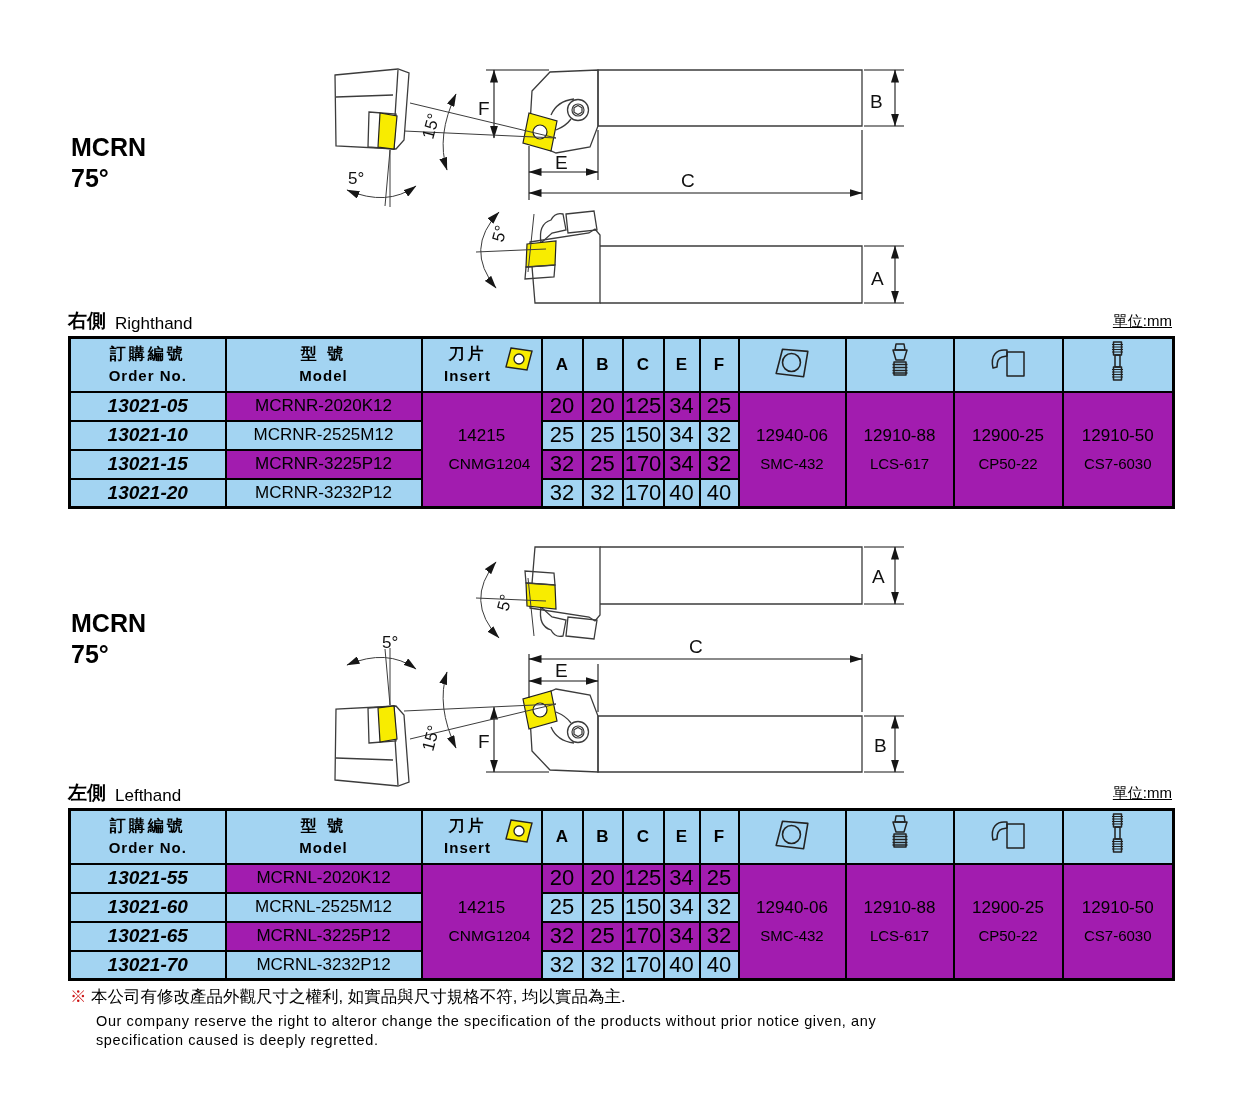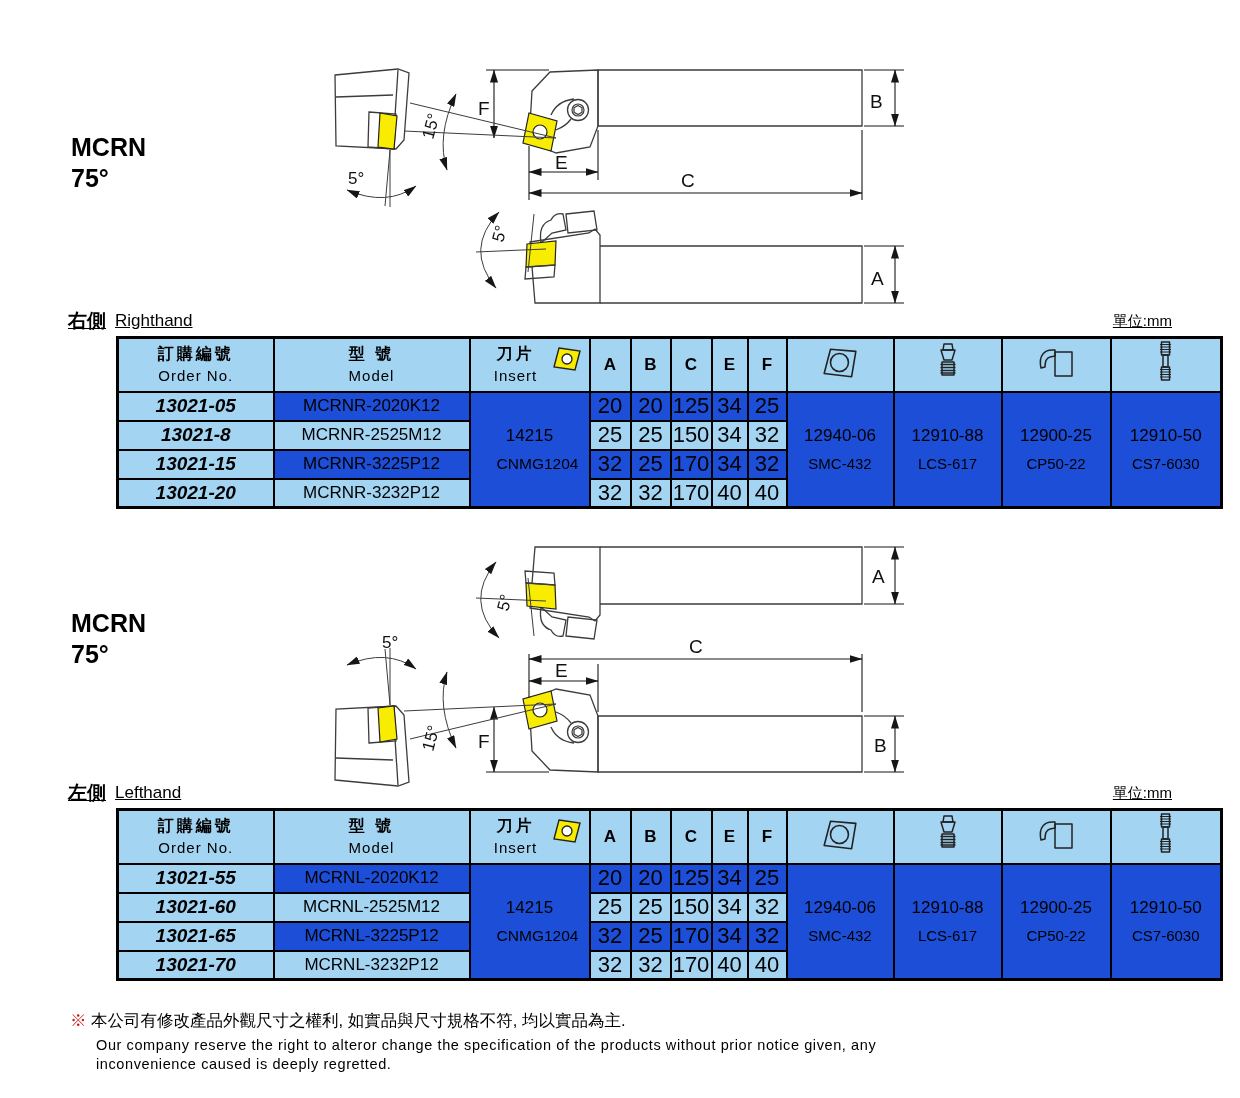--- a/index.html
+++ b/index.html
@@ -1,49 +1,49 @@
 <!DOCTYPE html>
 <html><head>
 <meta charset="utf-8">
 <style>
   html,body{margin:0;padding:0;background:#fff;}
   body{width:1240px;height:1098px;position:relative;overflow:hidden;
        font-family:"Liberation Sans",sans-serif;color:#000;}
   .abs{position:absolute;}
 
   
-  .sec-label{display:flex;align-items:center;gap:9px;text-decoration:underline;}
+  .sec-label{display:flex;align-items:flex-end;gap:9px;}
   .sec-zh{font-size:19px;font-weight:600;}
   .sec-en{font-size:17px;}
   .unit{font-size:15px;text-decoration:underline;}
 
   
   table.spec{border-collapse:collapse;table-layout:fixed;width:1104px;
-             border:3px solid #000;background:#1d4ed8;margin-left:48px;}
+             border:3px solid #000;background:#a21caf;}
   .spec th,.spec td{border:2px solid #000;padding:0;text-align:center;
              vertical-align:middle;line-height:1.15;overflow:hidden;}
   .spec thead tr{height:54px;}
   .spec tbody tr{height:29px;}
   .c-blue{background:#a3d4f2;}
   .hz{font-size:16px;font-weight:bold;letter-spacing:3px;}
-  .he{font-size:15px;font-weight:normal;letter-spacing:1px;margin-top:3px;}
+  .he{font-size:15px;font-weight:bold;letter-spacing:1px;margin-top:3px;}
   .dimh{font-size:17px;font-weight:bold;}
   .order-cell{font-size:19px;font-weight:bold;font-style:italic;}
   .model-cell{font-size:17px;}
   .dim-cell{font-size:22px;}
   .ins1{font-size:17px;margin-bottom:10px;}
   .ins2{font-size:15.5px;padding-left:16px;}
   .part-num{font-size:17px;margin-bottom:10px;}
   .part-code{font-size:15px;}
   .ins-th{position:relative;}
   .ins-th .tw{padding-right:28px;}
   .insert-badge{position:absolute;right:7px;top:7px;}
 
   
-  .fn-zh{font-size:16.5px;margin-bottom:4px;margin-top:24px;}
+  .fn-zh{font-size:16.5px;margin-bottom:4px;}
   .fn-mark{color:#cc1111;}
   .fn-en{font-size:14.5px;letter-spacing:0.6px;line-height:19px;margin-left:26px;}
 
   
   .ln{fill:none;stroke:#3c3c3c;stroke-width:1.3;}
   .ins{fill:#f8ec00;stroke:#222;stroke-width:1.2;}
   .thin{fill:none;stroke:#3c3c3c;stroke-width:1;}
   .dim{fill:none;stroke:#161616;stroke-width:1.1;}
   text.dlab{font-family:"Liberation Sans",sans-serif;font-size:19px;fill:#111;}
   text.alab{font-family:"Liberation Sans",sans-serif;font-size:17px;fill:#111;}
@@ -232,21 +232,21 @@
     <td rowspan="4">
       <div class="part-num">12900-25</div>
       <div class="part-code">CP50-22</div>
     </td>
     <td rowspan="4">
       <div class="part-num">12910-50</div>
       <div class="part-code">CS7-6030</div>
     </td>
   </tr>
   <tr>
-    <td class="c-blue order-cell">13021-8</td>
+    <td class="c-blue order-cell">13021-10</td>
     <td class="c-blue model-cell">MCRNR-2525M12</td>
     <td class="c-blue dim-cell">25</td>
     <td class="c-blue dim-cell">25</td>
     <td class="c-blue dim-cell">150</td>
     <td class="c-blue dim-cell">34</td>
     <td class="c-blue dim-cell">32</td>
   </tr>
   <tr>
     <td class="c-blue order-cell">13021-15</td>
     <td class="model-cell">MCRNR-3225P12</td>
@@ -444,14 +444,14 @@
   </tr>
   </tbody>
 </table>
 
 <div class="abs" style="left:70px;top:986px;width:1110px;">
   <div class="fn-zh">
     <span class="fn-mark">※</span>
     <span>本公司有修改產品外觀尺寸之權利, 如實品與尺寸規格不符, 均以實品為主.</span>
   </div>
   <div class="fn-en">Our company reserve the right to alteror change the specification of the products without prior notice given, any</div>
-  <div class="fn-en">inconvenience caused is deeply regretted.</div>
+  <div class="fn-en">specification caused is deeply regretted.</div>
 </div>
 
 </body></html>

